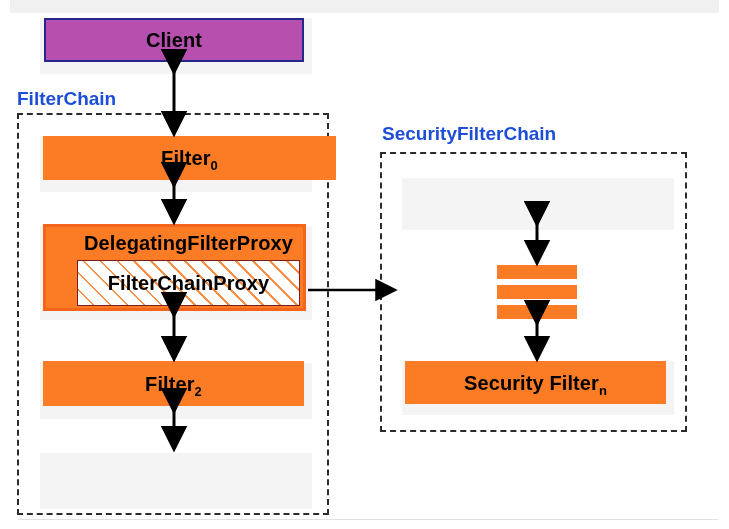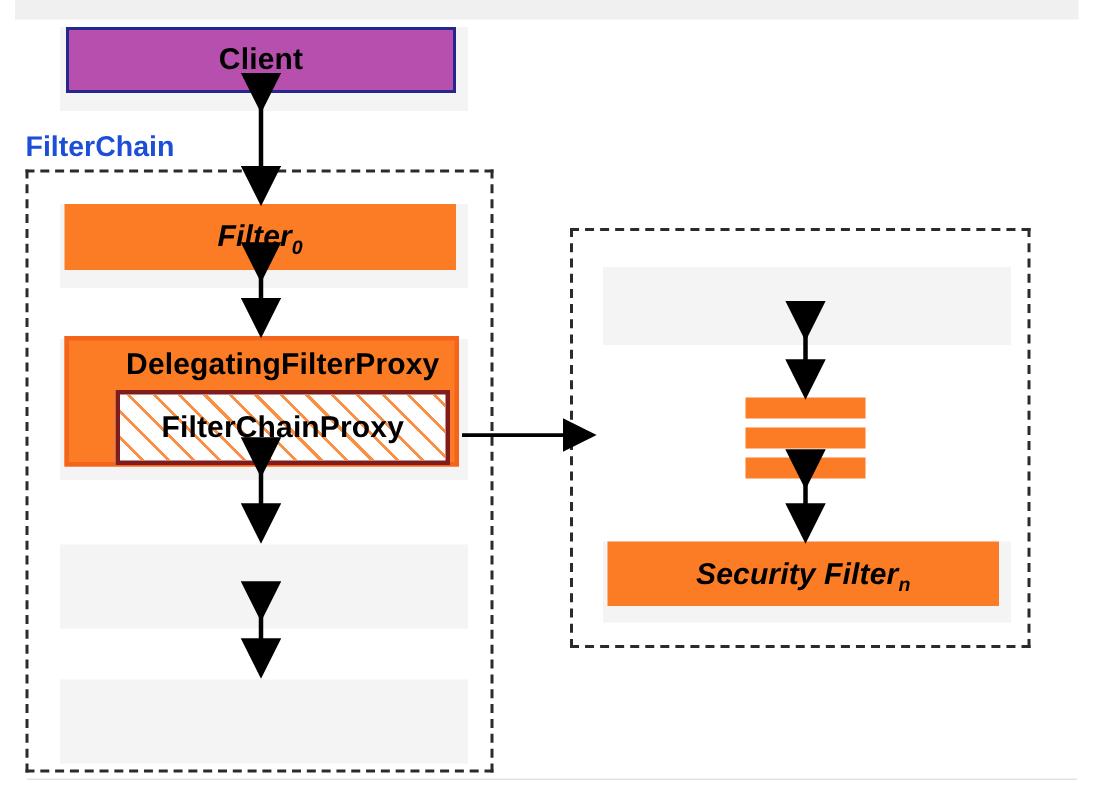--- a/index.html
+++ b/index.html
@@ -42,21 +42,21 @@
   }
   .proxy-title{
     height:33px;display:flex;align-items:center;justify-content:center;
     font-weight:bold;font-size:20px;color:#000;
   }
   .proxy-inner{
     position:relative;
     height:44px;
     margin:0 3px 3px 3px;
     background:#ffffff;
-    border:3px solid #7f1d1d;
+    border:1px solid #7f1d1d;
     display:flex;align-items:center;justify-content:center;
     overflow:hidden;
   }
   .proxy-inner .hatch{
     position:absolute;inset:0;
     background-image:repeating-linear-gradient(45deg,
         rgba(250,124,36,0) 0px, rgba(250,124,36,0) 10px,
         rgba(250,124,36,.85) 10px, rgba(250,124,36,.85) 12px);
     pointer-events:none;
   }
@@ -94,52 +94,56 @@
   <div class="abs group-frame" style="left:17px;top:113px;width:312px;height:402px;"></div>
 
   <div class="abs shadow" style="left:48px;top:24px;width:256px;height:44px;"></div>
   <div class="abs shadow-soft" style="left:40px;top:18px;width:272px;height:56px;"></div>
   <div class="abs node client" style="left:44px;top:18px;width:260px;height:44px;">
     <span class="txt">Client</span>
   </div>
 
   <div class="abs shadow" style="left:48px;top:142px;width:256px;height:44px;"></div>
   <div class="abs shadow-soft" style="left:40px;top:136px;width:272px;height:56px;"></div>
-  <div class="abs node" style="left:43px;top:136px;width:261px;height:44px;font-style:italic;">
+  <div class="abs node" style="left:43px;top:136px;width:293px;height:44px;">
     <span class="txt"><span>Filter</span><sub>0</sub></span>
   </div>
 
   <div class="abs shadow" style="left:48px;top:232px;width:256px;height:84px;"></div>
   <div class="abs shadow-soft" style="left:40px;top:226px;width:272px;height:94px;"></div>
   <div class="abs node proxy-outer" style="left:43px;top:224px;width:263px;height:87px;padding-left:28px;">
     <div class="proxy-title">DelegatingFilterProxy</div>
     <div class="proxy-inner">
       <span class="hatch"></span>
       <span class="lbl">FilterChainProxy</span>
     </div>
   </div>
 
   <div class="abs shadow" style="left:48px;top:369px;width:256px;height:44px;"></div>
   <div class="abs shadow-soft" style="left:40px;top:363px;width:272px;height:56px;"></div>
+  <div class="abs node" style="left:43px;top:361px;width:261px;height:45px;">
+    <span class="txt"><span>Filter</span><sub>2</sub></span>
+  </div>
 
   <div class="abs shadow" style="left:48px;top:459px;width:256px;height:44px;"></div>
   <div class="abs shadow-soft" style="left:40px;top:453px;width:272px;height:56px;"></div>
 
+  <div class="group-label" style="left:382px;top:123px;">SecurityFilterChain</div>
   <div class="abs group-frame" style="left:380px;top:152px;width:307px;height:280px;"></div>
 
   <div class="abs shadow" style="left:410px;top:184px;width:256px;height:40px;"></div>
   <div class="abs shadow-soft" style="left:402px;top:178px;width:272px;height:52px;"></div>
 
   <div class="abs minibar" style="left:497px;top:265px;width:80px;height:14px;"></div>
   <div class="abs minibar" style="left:497px;top:285px;width:80px;height:14px;"></div>
   <div class="abs minibar" style="left:497px;top:305px;width:80px;height:14px;"></div>
 
   <div class="abs shadow" style="left:410px;top:367px;width:256px;height:42px;"></div>
   <div class="abs shadow-soft" style="left:402px;top:361px;width:272px;height:54px;"></div>
-  <div class="abs node" style="left:405px;top:361px;width:261px;height:43px;font-style:italic;">
+  <div class="abs node" style="left:405px;top:361px;width:261px;height:43px;">
     <span class="txt"><span>Security Filter</span><sub>n</sub></span>
   </div>
 
   <svg class="arrows">
     <defs>
       <marker id="ah" markerWidth="9" markerHeight="9" refX="7.5" refY="4.5" orient="auto">
         <path d="M0,0 L9,4.5 L0,9 z" fill="#000"></path>
       </marker>
       <marker id="ah2" markerWidth="9" markerHeight="9" refX="7.5" refY="4.5" orient="auto">
         <path d="M0,0 L9,4.5 L0,9 z" fill="#000"></path>

